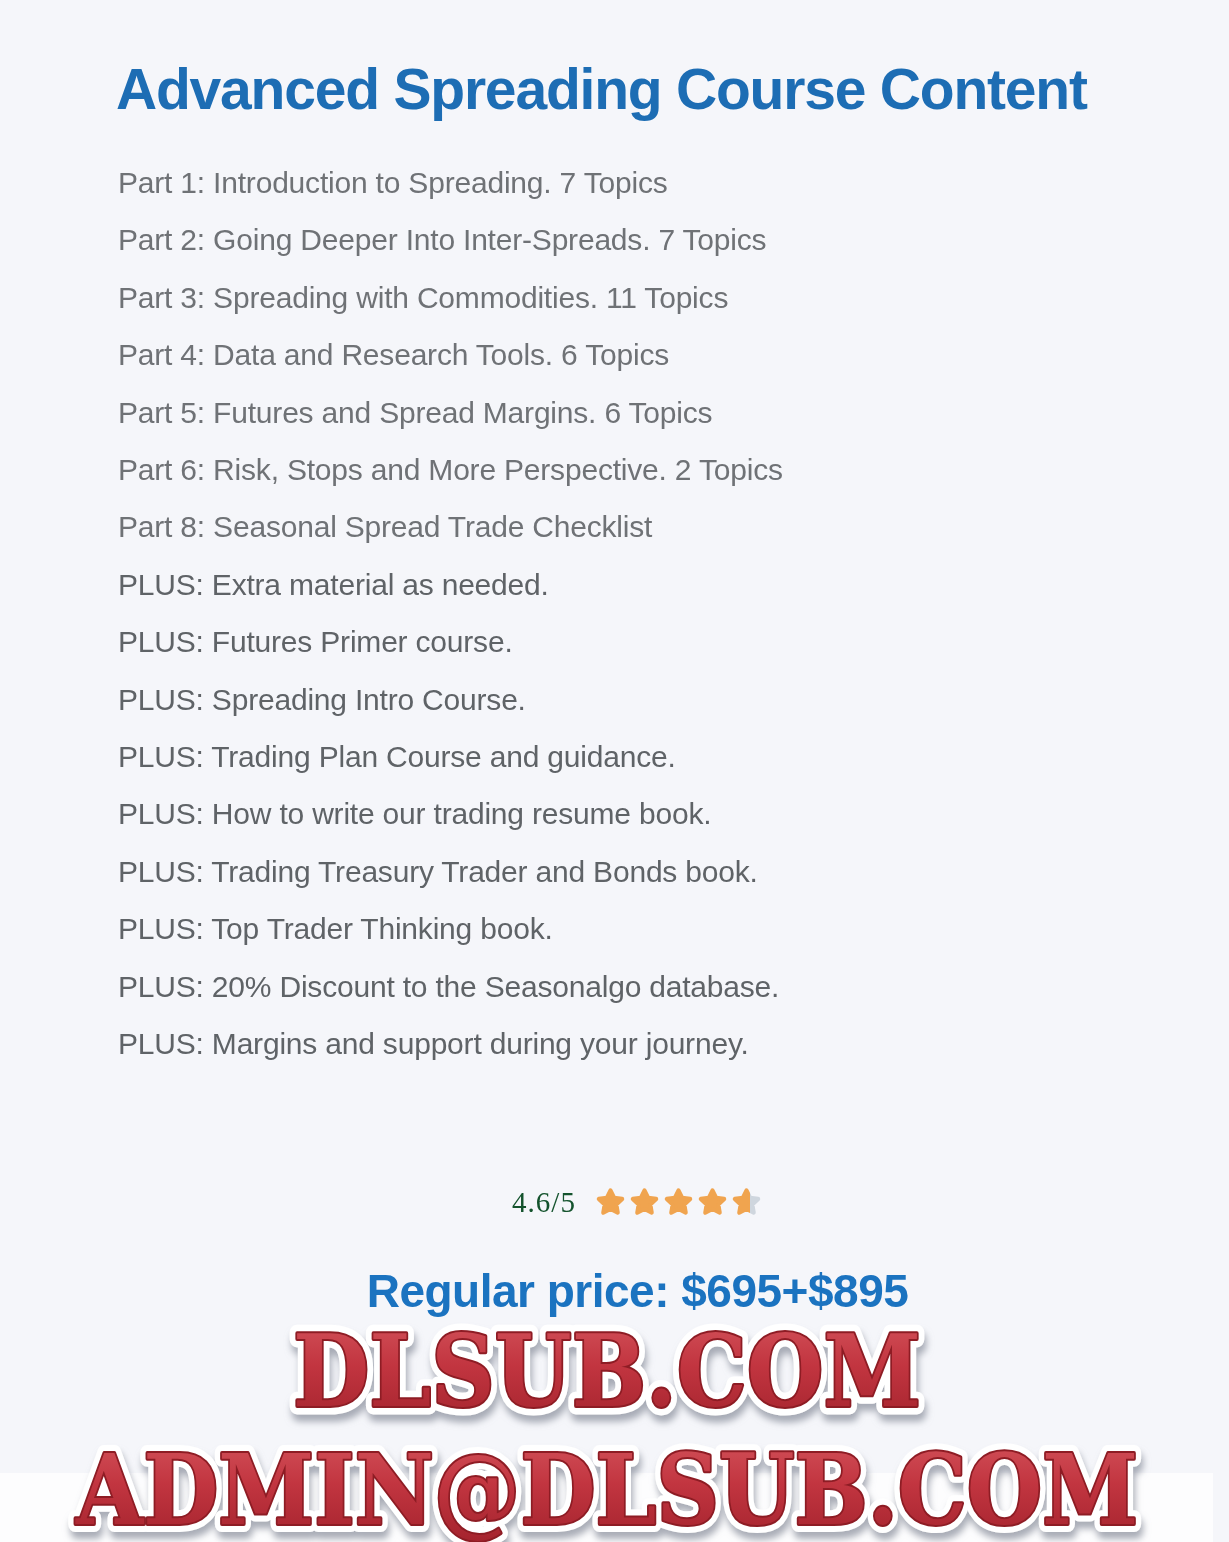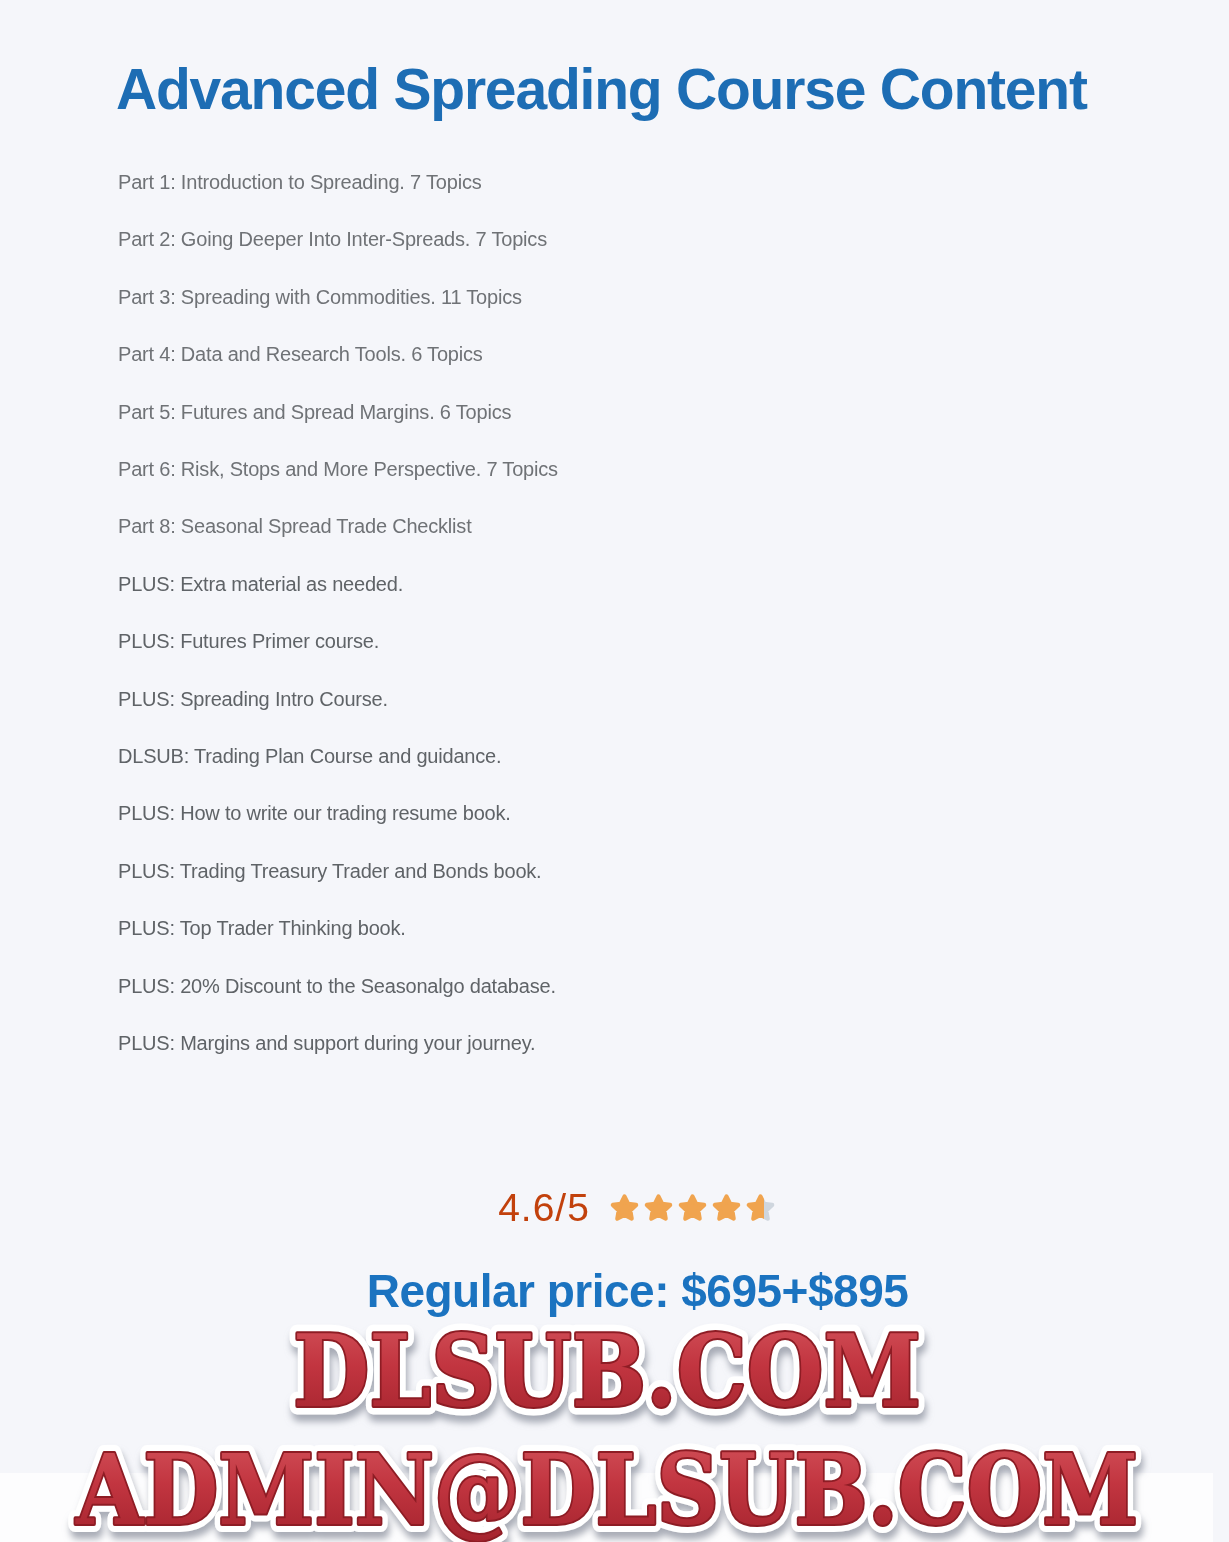--- a/index.html
+++ b/index.html
@@ -25,41 +25,42 @@
     color: var(--title-blue, #1d6db4);
     white-space: nowrap;
     z-index: 2;
   }
 
   .list {
     position: absolute; left: 118px; top: 154px;
     z-index: 2;
   }
   .list .row {
-    font-size: 20px; line-height: 57.4px;
+    font-size: 30px; line-height: 57.4px;
     color: var(--body-gray, #6f7276);
     white-space: nowrap;
     letter-spacing: -0.2px;
   }
   .list .row.bold {
     font-weight: normal;
     color: var(--bold-gray, #5f6367);
   }
 
   .rating {
     position: absolute; top: 1186px; left: 0; width: 100%;
     display: flex; justify-content: center; align-items: center;
     gap: 18px;
     transform: translateX(31px);
     z-index: 2;
   }
   .score {
-    font-size: 39px;
-    color: #c2410c;
+    font-size: 29px;
+    color: #14532d;
     letter-spacing: 1px;
+    font-family: Liberation Serif, serif;
   }
   .stars { display: flex; align-items: center; gap: 1px; }
   .star { width: 33px; height: 33px; display: block; overflow: visible; }
   .star path {
     fill: var(--star-orange, #f0a44f);
     stroke: var(--star-orange, #f0a44f);
     stroke-width: 3; stroke-linejoin: round;
   }
   .star.partial path {
     fill: url(#starPartial);
@@ -109,26 +110,26 @@
   <div class="band"></div>
 
   <h1 class="title">Advanced Spreading Course Content</h1>
 
   <div class="list">
       <div class="row">Part 1: Introduction to Spreading. 7 Topics</div>
       <div class="row">Part 2: Going Deeper Into Inter-Spreads. 7 Topics</div>
       <div class="row">Part 3: Spreading with Commodities. 11 Topics</div>
       <div class="row">Part 4: Data and Research Tools. 6 Topics</div>
       <div class="row">Part 5: Futures and Spread Margins. 6 Topics</div>
-      <div class="row">Part 6: Risk, Stops and More Perspective. 7 Topics</div>
+      <div class="row">Part 6: Risk, Stops and More Perspective. 2 Topics</div>
       <div class="row">Part 8: Seasonal Spread Trade Checklist</div>
       <div class="row bold">PLUS: Extra material as needed.</div>
       <div class="row bold">PLUS: Futures Primer course.</div>
       <div class="row bold">PLUS: Spreading Intro Course.</div>
-      <div class="row bold">DLSUB: Trading Plan Course and guidance.</div>
+      <div class="row bold">PLUS: Trading Plan Course and guidance.</div>
       <div class="row bold">PLUS: How to write our trading resume book.</div>
       <div class="row bold">PLUS: Trading Treasury Trader and Bonds book.</div>
       <div class="row bold">PLUS: Top Trader Thinking book.</div>
       <div class="row bold">PLUS: 20% Discount to the Seasonalgo database.</div>
       <div class="row bold">PLUS: Margins and support during your journey.</div>
     </div>
 
   <div class="rating">
     <span class="score">4.6/5</span>
     <span class="stars">

